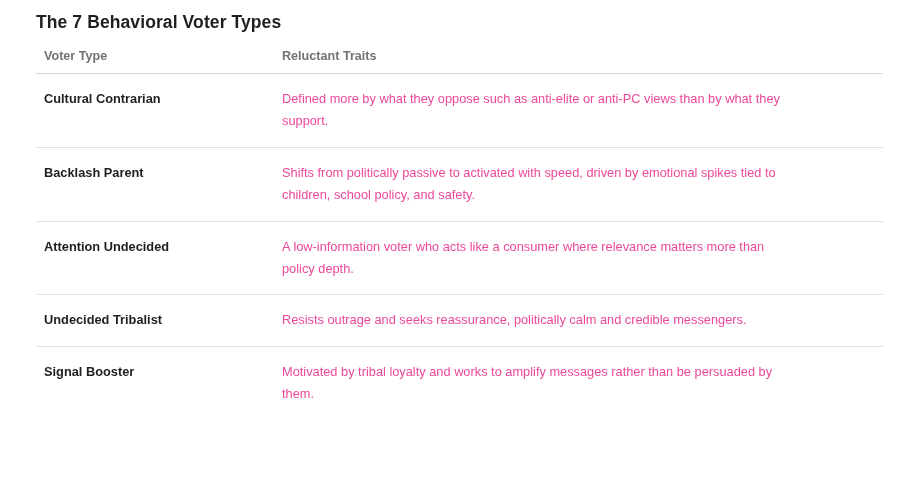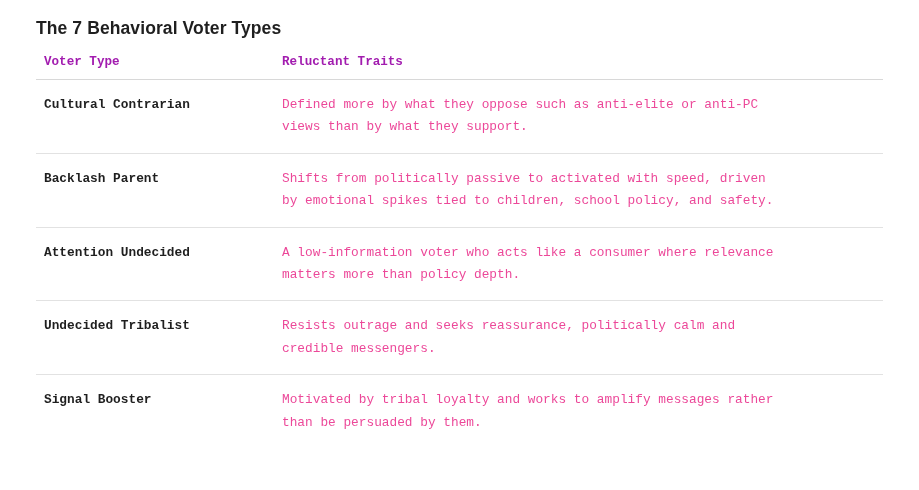--- a/index.html
+++ b/index.html
@@ -16,47 +16,45 @@
   }
   .page {
     padding: 6px 36px 0 36px;
     box-sizing: border-box;
     width: 919px;
   }
   .title {
     font-size: 17.5px;
     font-weight: bold;
     color: #1f1f1f;
-    margin: 12px 0 16px 0;
+    margin: 6px 0 16px 0;
     letter-spacing: 0.1px;
   }
   table.voter-table {
     width: 100%;
     border-collapse: collapse;
     table-layout: fixed;
   }
   table.voter-table th {
     text-align: left;
     font-size: 12.6px;
     font-weight: bold;
-    color: #a21caf;
+    color: #737373;
     padding: 0 0 10px 8px;
     border-bottom: 1px solid #d8d8d8;
     vertical-align: bottom;
-    font-family: Liberation Mono, monospace;
   }
   table.voter-table th.col-type { width: 230px; }
   table.voter-table td {
     font-size: 12.8px;
     color: #262626;
     border-bottom: 1px solid #e2e2e2;
     vertical-align: top;
     padding: 14px 0 14px 8px;
     line-height: 1.75;
-    font-family: Liberation Mono, monospace;
   }
   table.voter-table td.cell-type {
     font-weight: bold;
     color: #1f1f1f;
     padding-right: 12px;
   }
   table.voter-table td.cell-trait {
     padding-right: 100px;
     color: #ec4899;
   }

